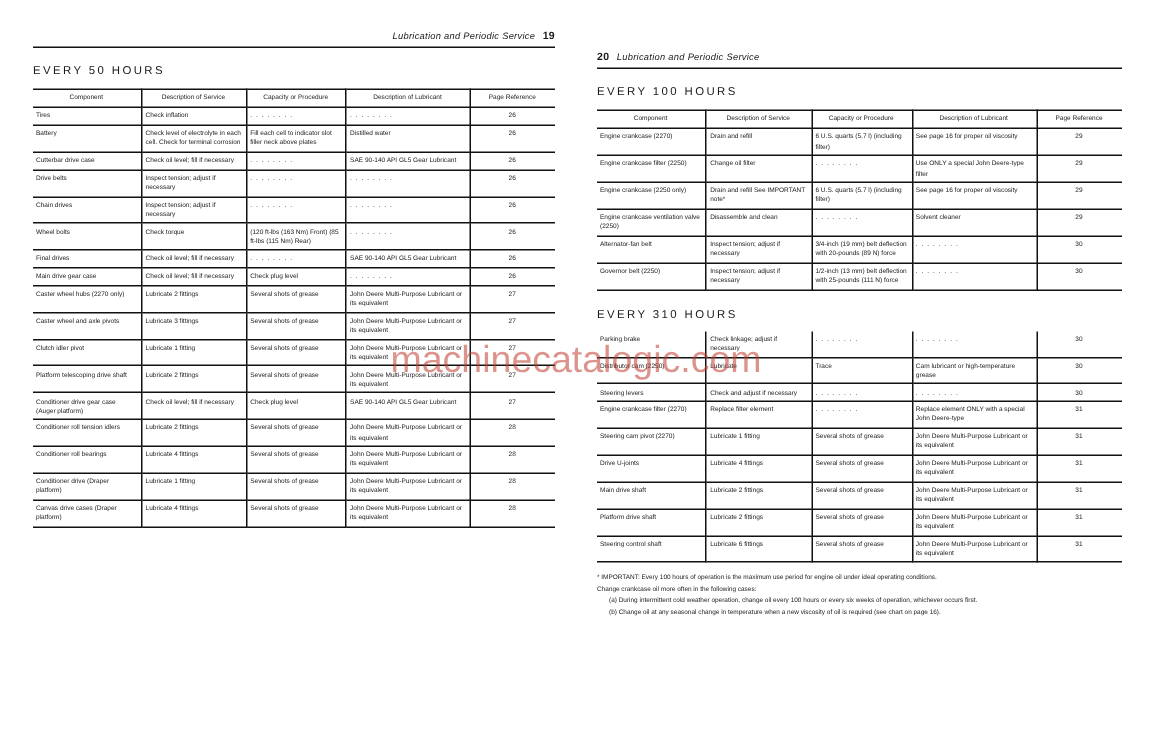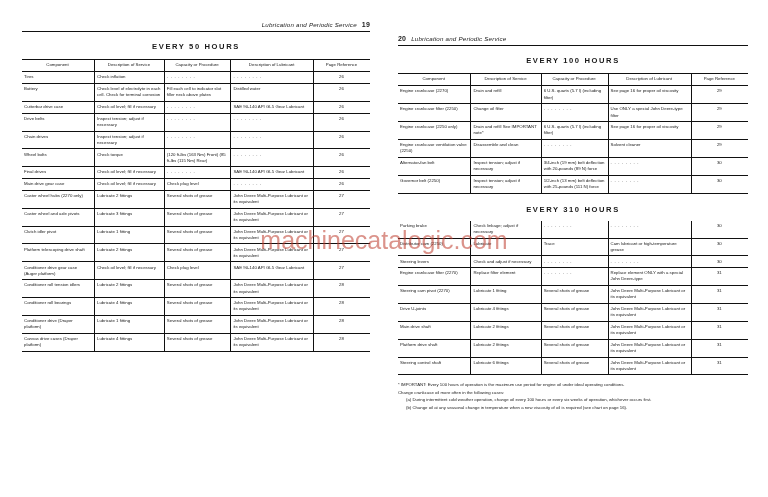--- a/index.html
+++ b/index.html
@@ -47,22 +47,21 @@
     font-weight: bold;
     font-size: 7px;
   }
   .rule {
     border-top: 0.8px solid #111;
     margin-top: 1px;
     margin-bottom: 10px;
   }
 
   .sec-title {
-    text-align: center;
-    font-weight: bold;
+    font-weight: normal;
     font-size: 7.6px;
     letter-spacing: 1.6px;
     margin: 0 0 8px 0;
   }
   .sec-title.mid {
     margin-top: 11px;
     margin-bottom: 7px;
   }
 
   table.spec {

